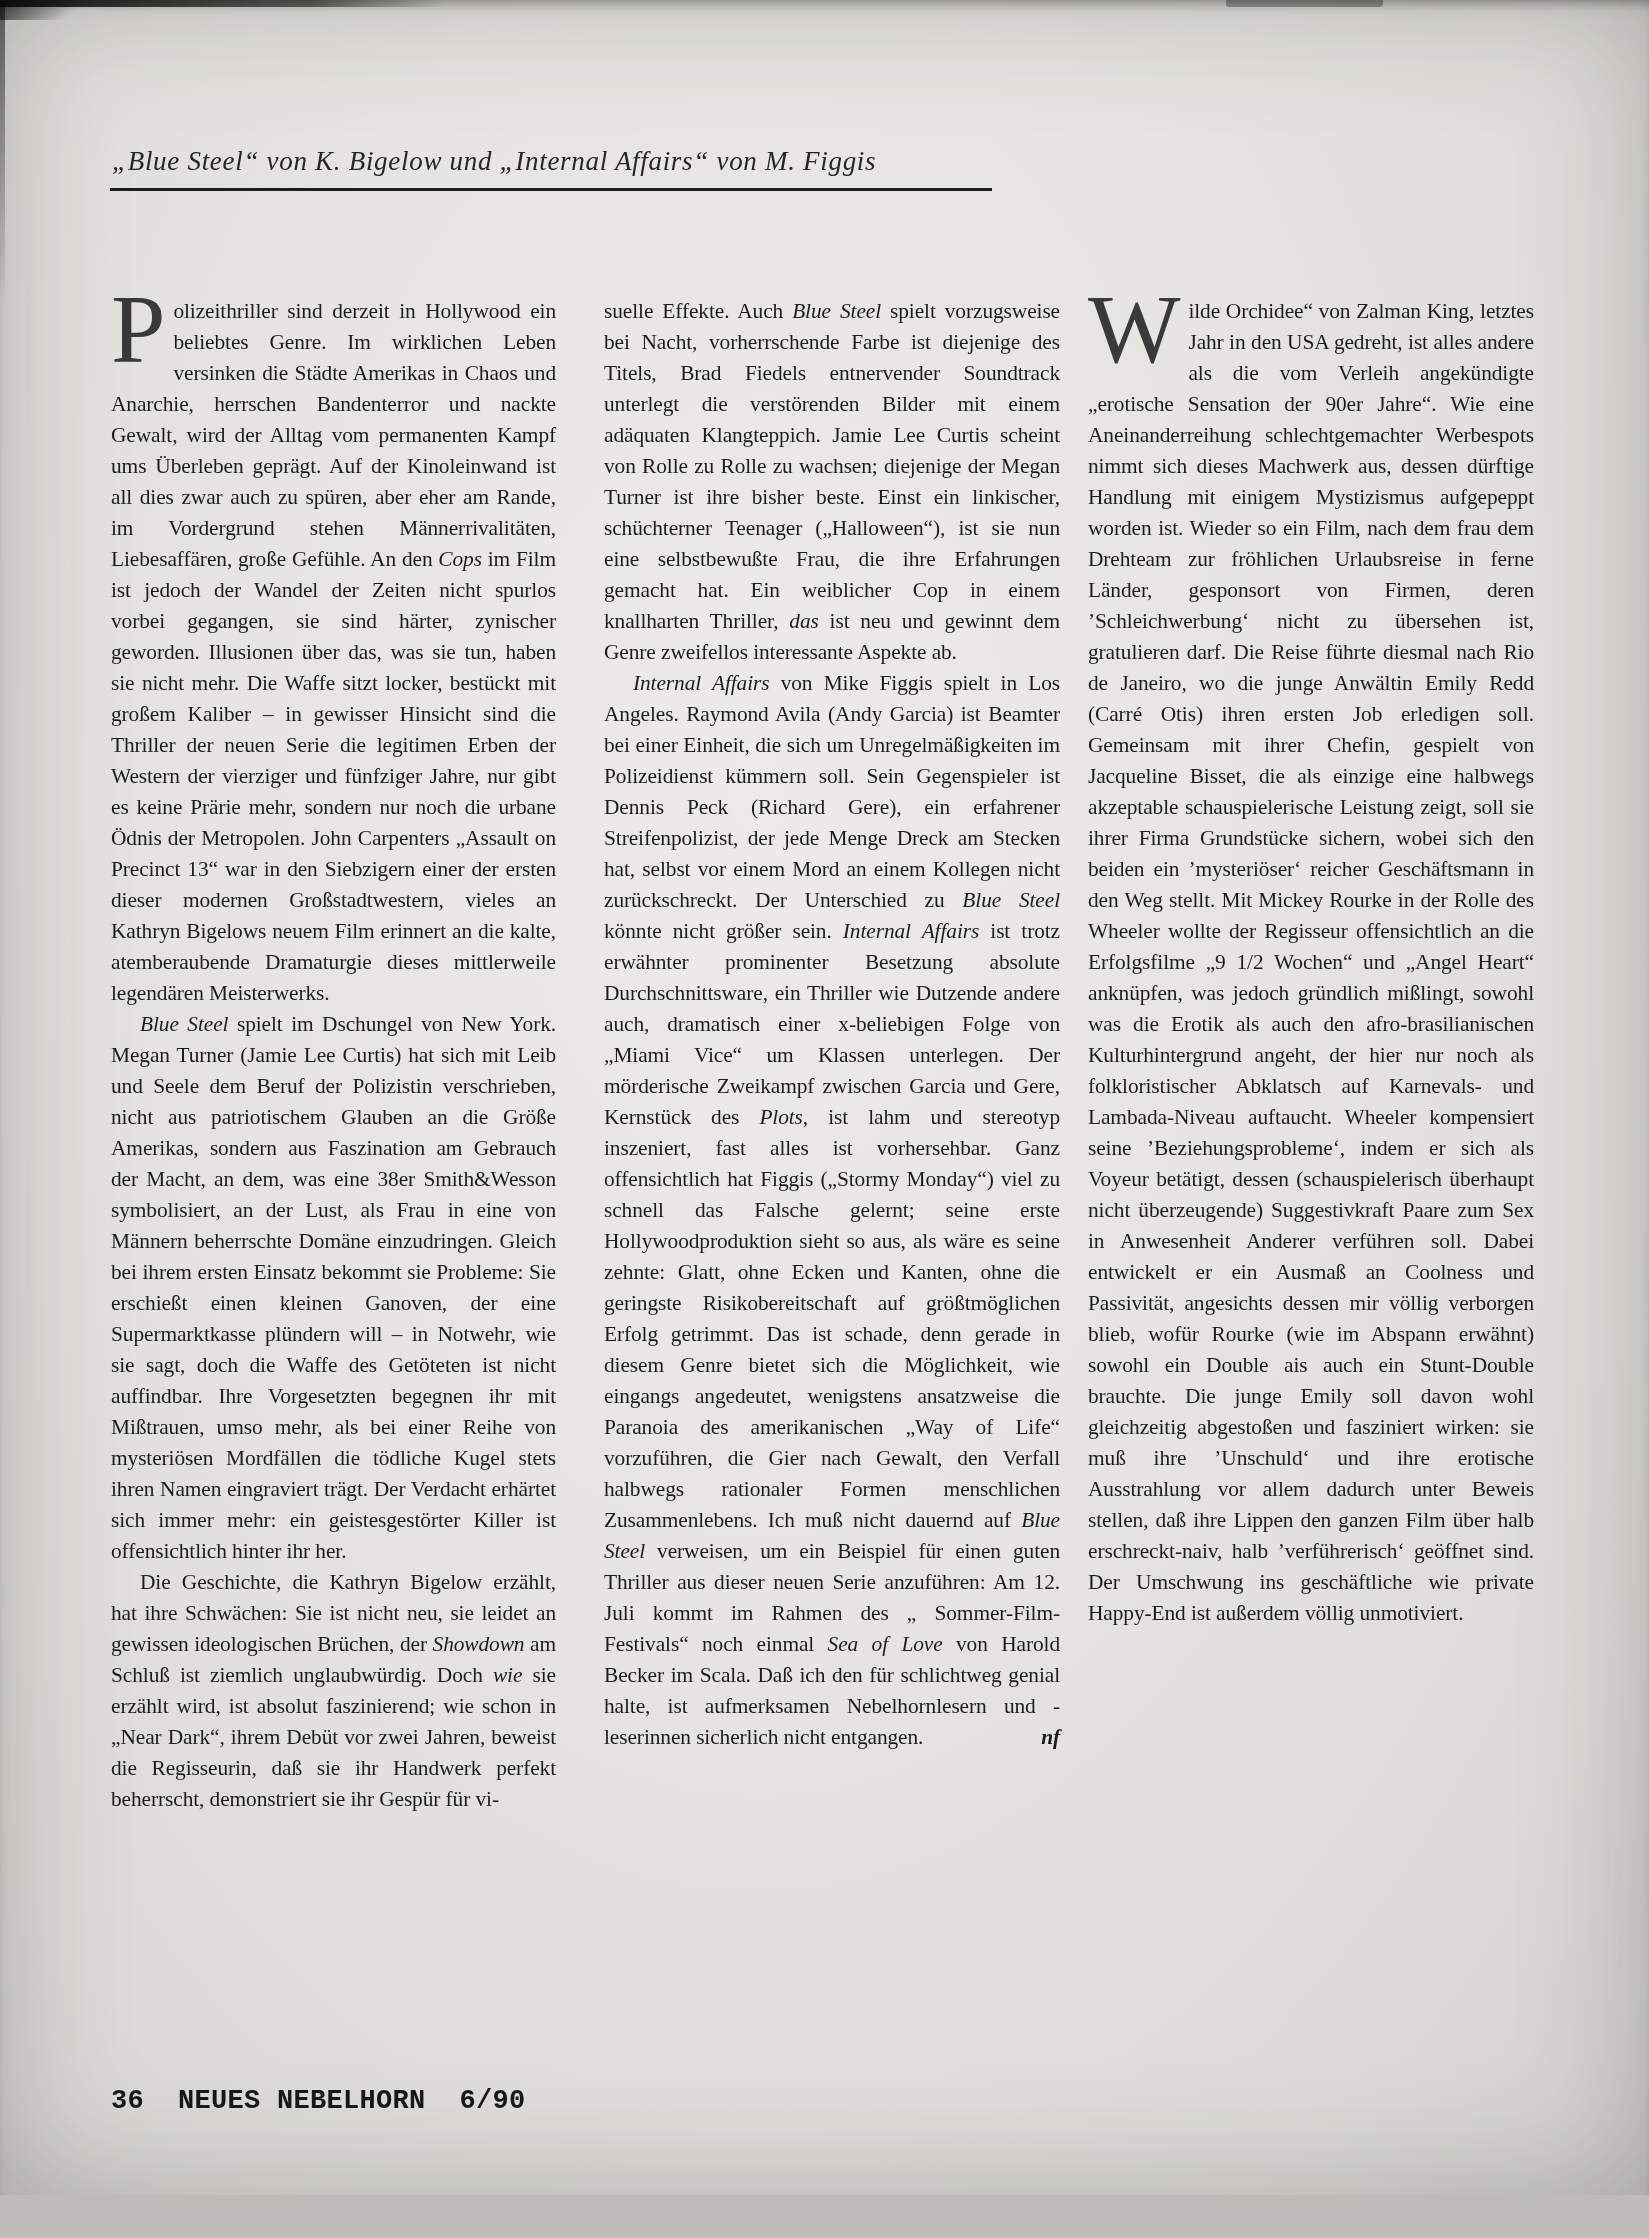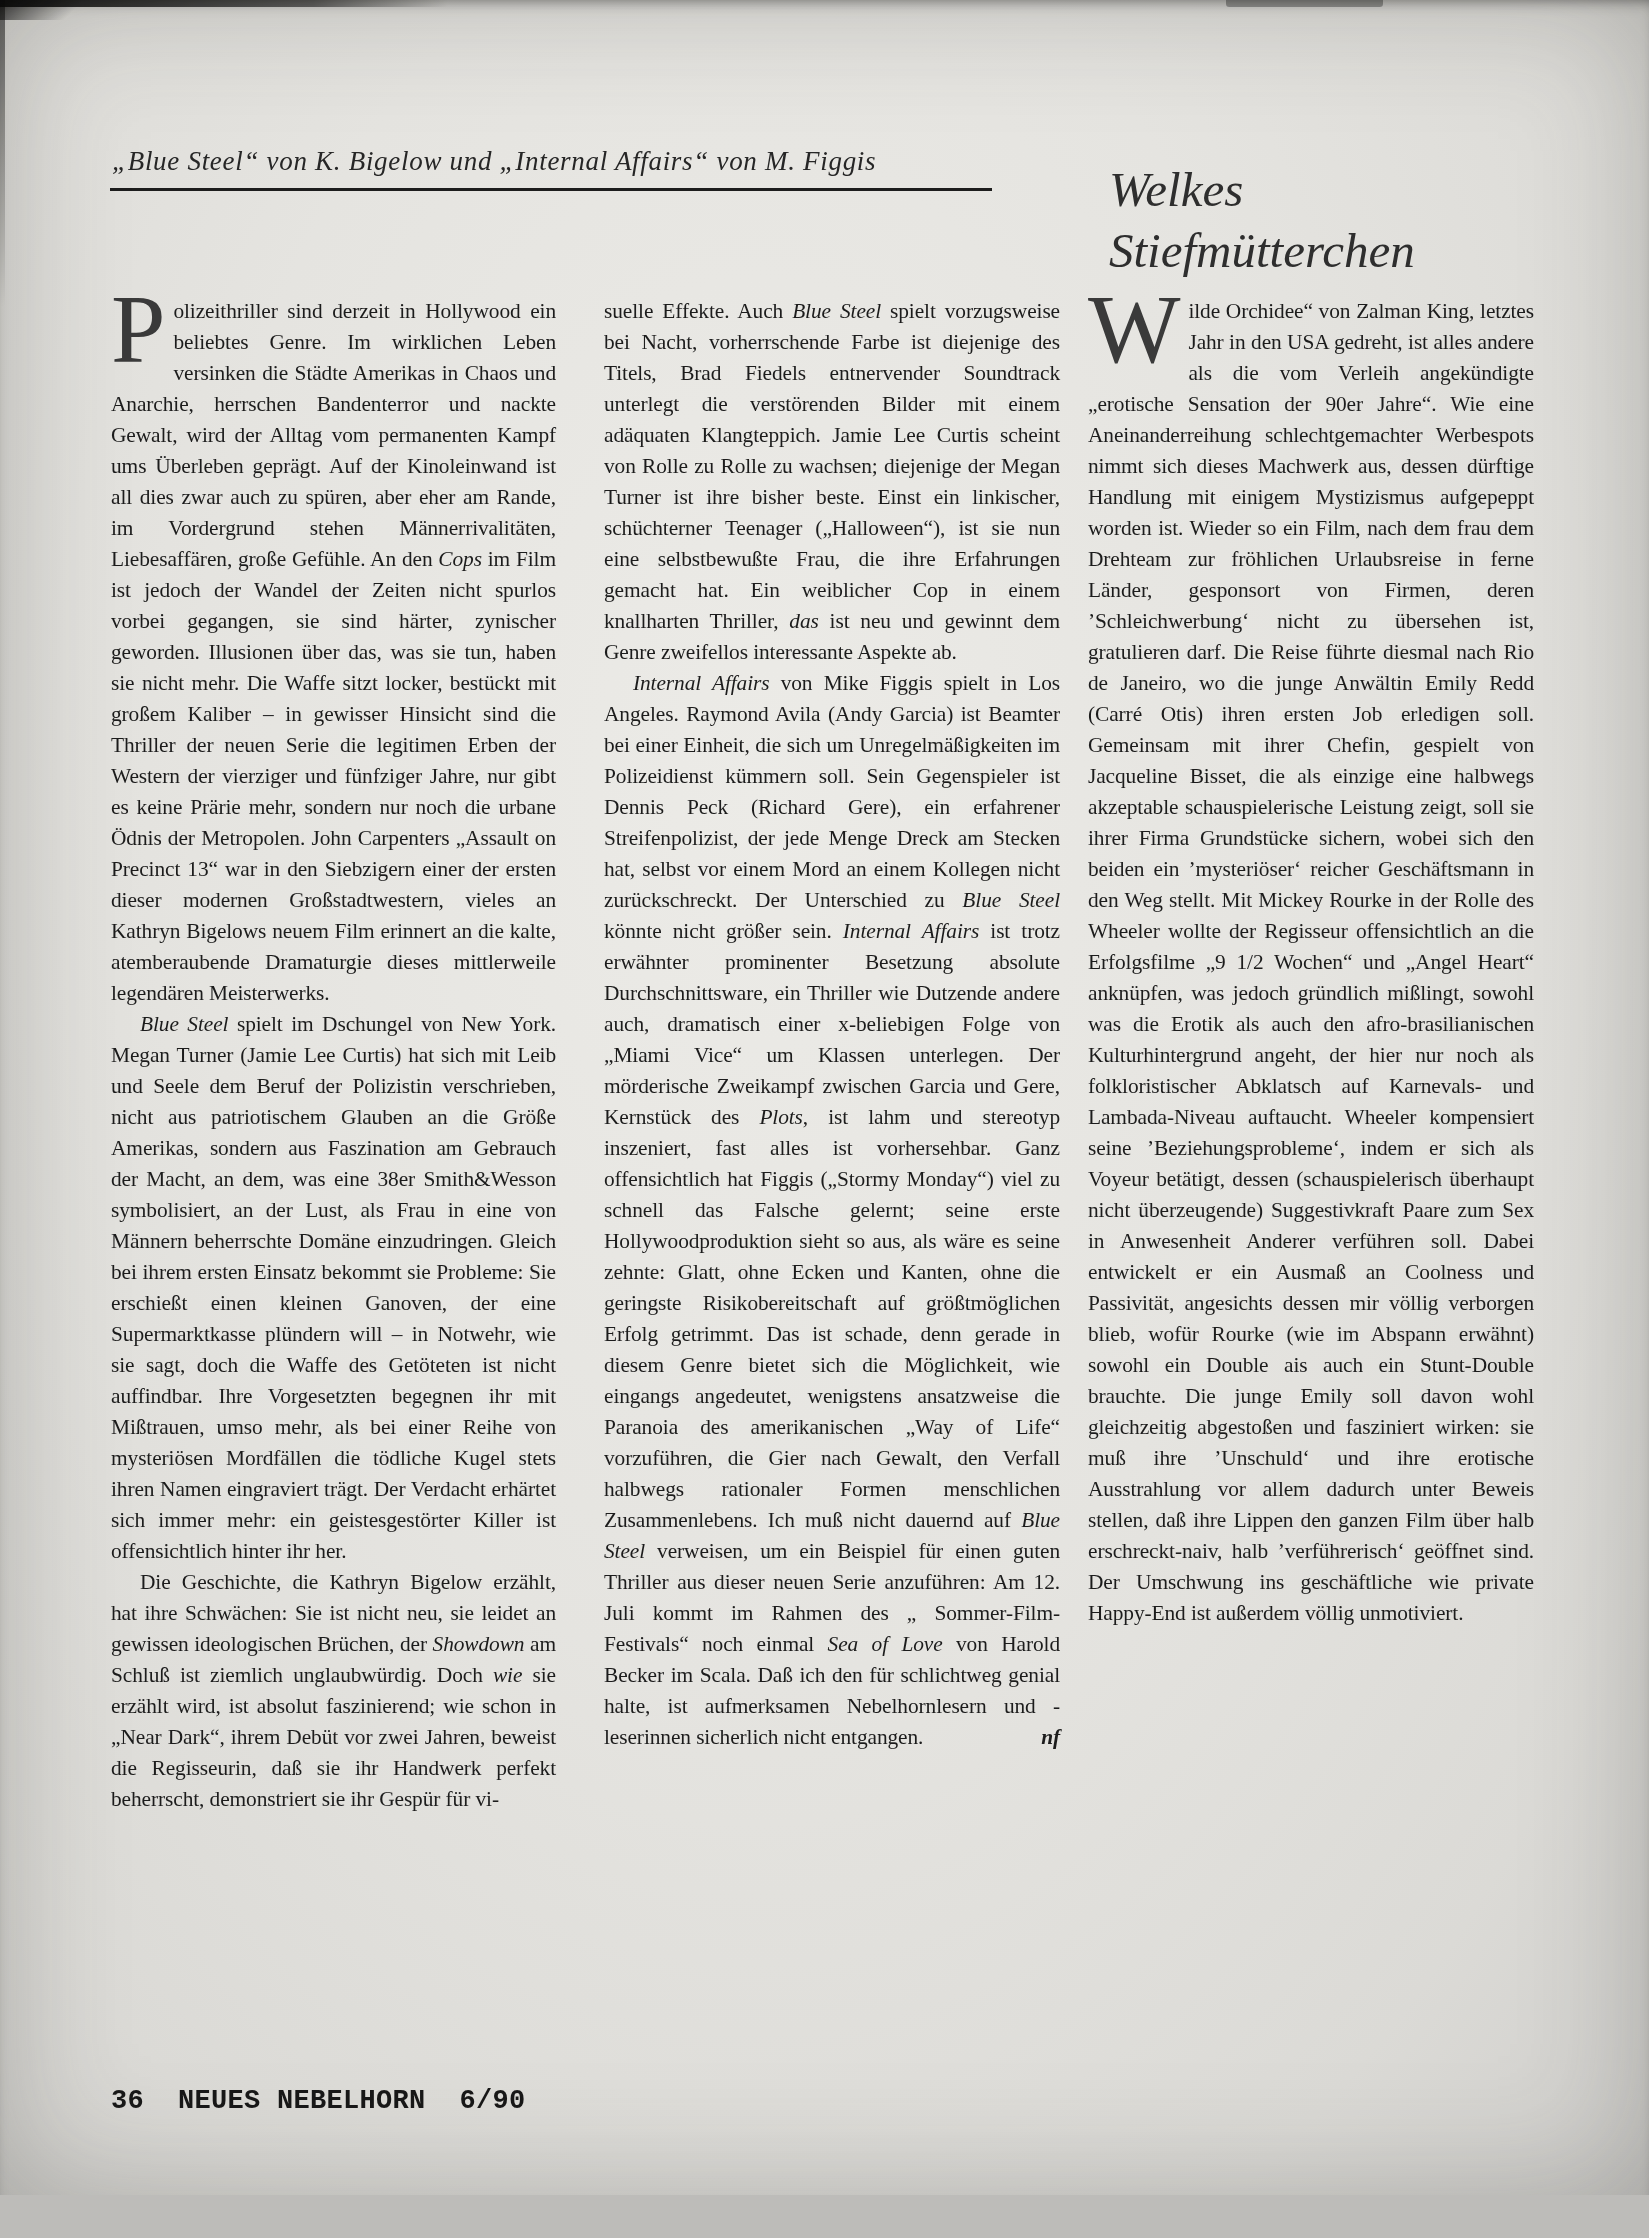--- a/index.html
+++ b/index.html
@@ -53,24 +53,20 @@
 <div id="page">
 
   <div class="artifact-top-strip"></div>
   <div class="artifact-top-wedge"></div>
   <div class="artifact-top-mark"></div>
   <div class="artifact-left-strip"></div>
 
   <div class="kicker">„Blue Steel“ von K. Bigelow und „Internal Affairs“ von M. Figgis</div>
   <div class="rule"></div>
 
-  <div class="title-right">
-    <div>Welkes</div>
-    <div>Stiefmütterchen</div>
-  </div>
 
   <div class="col" id="col1">
       <p class="para"><span class="dropcap">P</span>olizeithriller sind derzeit in Hollywood ein beliebtes Genre. Im wirklichen Leben versinken die Städte Amerikas in Chaos und Anarchie, herrschen Bandenterror und nackte Gewalt, wird der Alltag vom permanenten Kampf ums Überleben geprägt. Auf der Kinoleinwand ist all dies zwar auch zu spüren, aber eher am Rande, im Vordergrund stehen Männerrivalitäten, Liebesaffären, große Gefühle. An den <i>Cops</i> im Film ist jedoch der Wandel der Zeiten nicht spurlos vorbei gegangen, sie sind härter, zynischer geworden. Illusionen über das, was sie tun, haben sie nicht mehr. Die Waffe sitzt locker, bestückt mit großem Kaliber – in gewisser Hinsicht sind die Thriller der neuen Serie die legitimen Erben der Western der vierziger und fünfziger Jahre, nur gibt es keine Prärie mehr, sondern nur noch die urbane Ödnis der Metropolen. John Carpenters „Assault on Precinct 13“ war in den Siebzigern einer der ersten dieser modernen Großstadtwestern, vieles an Kathryn Bigelows neuem Film erinnert an die kalte, atemberaubende Dramaturgie dieses mittlerweile legendären Meisterwerks.</p>
       <p class="para indent"><i>Blue Steel</i> spielt im Dschungel von New York. Megan Turner (Jamie Lee Curtis) hat sich mit Leib und Seele dem Beruf der Polizistin verschrieben, nicht aus patriotischem Glauben an die Größe Amerikas, sondern aus Faszination am Gebrauch der Macht, an dem, was eine 38er Smith&amp;Wesson symbolisiert, an der Lust, als Frau in eine von Männern beherrschte Domäne einzudringen. Gleich bei ihrem ersten Einsatz bekommt sie Probleme: Sie erschießt einen kleinen Ganoven, der eine Supermarktkasse plündern will – in Notwehr, wie sie sagt, doch die Waffe des Getöteten ist nicht auffindbar. Ihre Vorgesetzten begegnen ihr mit Mißtrauen, umso mehr, als bei einer Reihe von mysteriösen Mordfällen die tödliche Kugel stets ihren Namen eingraviert trägt. Der Verdacht erhärtet sich immer mehr: ein geistesgestörter Killer ist offensichtlich hinter ihr her.</p>
       <p class="para indent">Die Geschichte, die Kathryn Bigelow erzählt, hat ihre Schwächen: Sie ist nicht neu, sie leidet an gewissen ideologischen Brüchen, der <i>Showdown</i> am Schluß ist ziemlich unglaubwürdig. Doch <i>wie</i> sie erzählt wird, ist absolut faszinierend; wie schon in „Near Dark“, ihrem Debüt vor zwei Jahren, beweist die Regisseurin, daß sie ihr Handwerk perfekt beherrscht, demonstriert sie ihr Gespür für vi-</p>
     </div>
   <div class="col" id="col2">
       <p class="para">suelle Effekte. Auch <i>Blue Steel</i> spielt vorzugsweise bei Nacht, vorherrschende Farbe ist diejenige des Titels, Brad Fiedels entnervender Soundtrack unterlegt die verstörenden Bilder mit einem adäquaten Klangteppich. Jamie Lee Curtis scheint von Rolle zu Rolle zu wachsen; diejenige der Megan Turner ist ihre bisher beste. Einst ein linkischer, schüchterner Teenager („Halloween“), ist sie nun eine selbstbewußte Frau, die ihre Erfahrungen gemacht hat. Ein weiblicher Cop in einem knallharten Thriller, <i>das</i> ist neu und gewinnt dem Genre zweifellos interessante Aspekte ab.</p>
       <p class="para indent"><i>Internal Affairs</i> von Mike Figgis spielt in Los Angeles. Raymond Avila (Andy Garcia) ist Beamter bei einer Einheit, die sich um Unregelmäßigkeiten im Polizeidienst kümmern soll. Sein Gegenspieler ist Dennis Peck (Richard Gere), ein erfahrener Streifenpolizist, der jede Menge Dreck am Stecken hat, selbst vor einem Mord an einem Kollegen nicht zurückschreckt. Der Unterschied zu <i>Blue Steel</i> könnte nicht größer sein. <i>Internal Affairs</i> ist trotz erwähnter prominenter Besetzung absolute Durchschnittsware, ein Thriller wie Dutzende andere auch, dramatisch einer x-beliebigen Folge von „Miami Vice“ um Klassen unterlegen. Der mörderische Zweikampf zwischen Garcia und Gere, Kernstück des <i>Plots</i>, ist lahm und stereotyp inszeniert, fast alles ist vorhersehbar. Ganz offensichtlich hat Figgis („Stormy Monday“) viel zu schnell das Falsche gelernt; seine erste Hollywoodproduktion sieht so aus, als wäre es seine zehnte: Glatt, ohne Ecken und Kanten, ohne die geringste Risikobereitschaft auf größtmöglichen Erfolg getrimmt. Das ist schade, denn gerade in diesem Genre bietet sich die Möglichkeit, wie eingangs angedeutet, wenigstens ansatzweise die Paranoia des amerikanischen „Way of Life“ vorzuführen, die Gier nach Gewalt, den Verfall halbwegs rationaler Formen menschlichen Zusammenlebens. Ich muß nicht dauernd auf <i>Blue Steel</i> verweisen, um ein Beispiel für einen guten Thriller aus dieser neuen Serie anzuführen: Am 12. Juli kommt im Rahmen des „ Sommer-Film-Festivals“ noch einmal <i>Sea of Love</i> von Harold Becker im Scala. Daß ich den für schlichtweg genial halte, ist aufmerksamen Nebelhornlesern und -leserinnen sicherlich nicht entgangen.<span class="sig">nf</span></p>
     </div>

